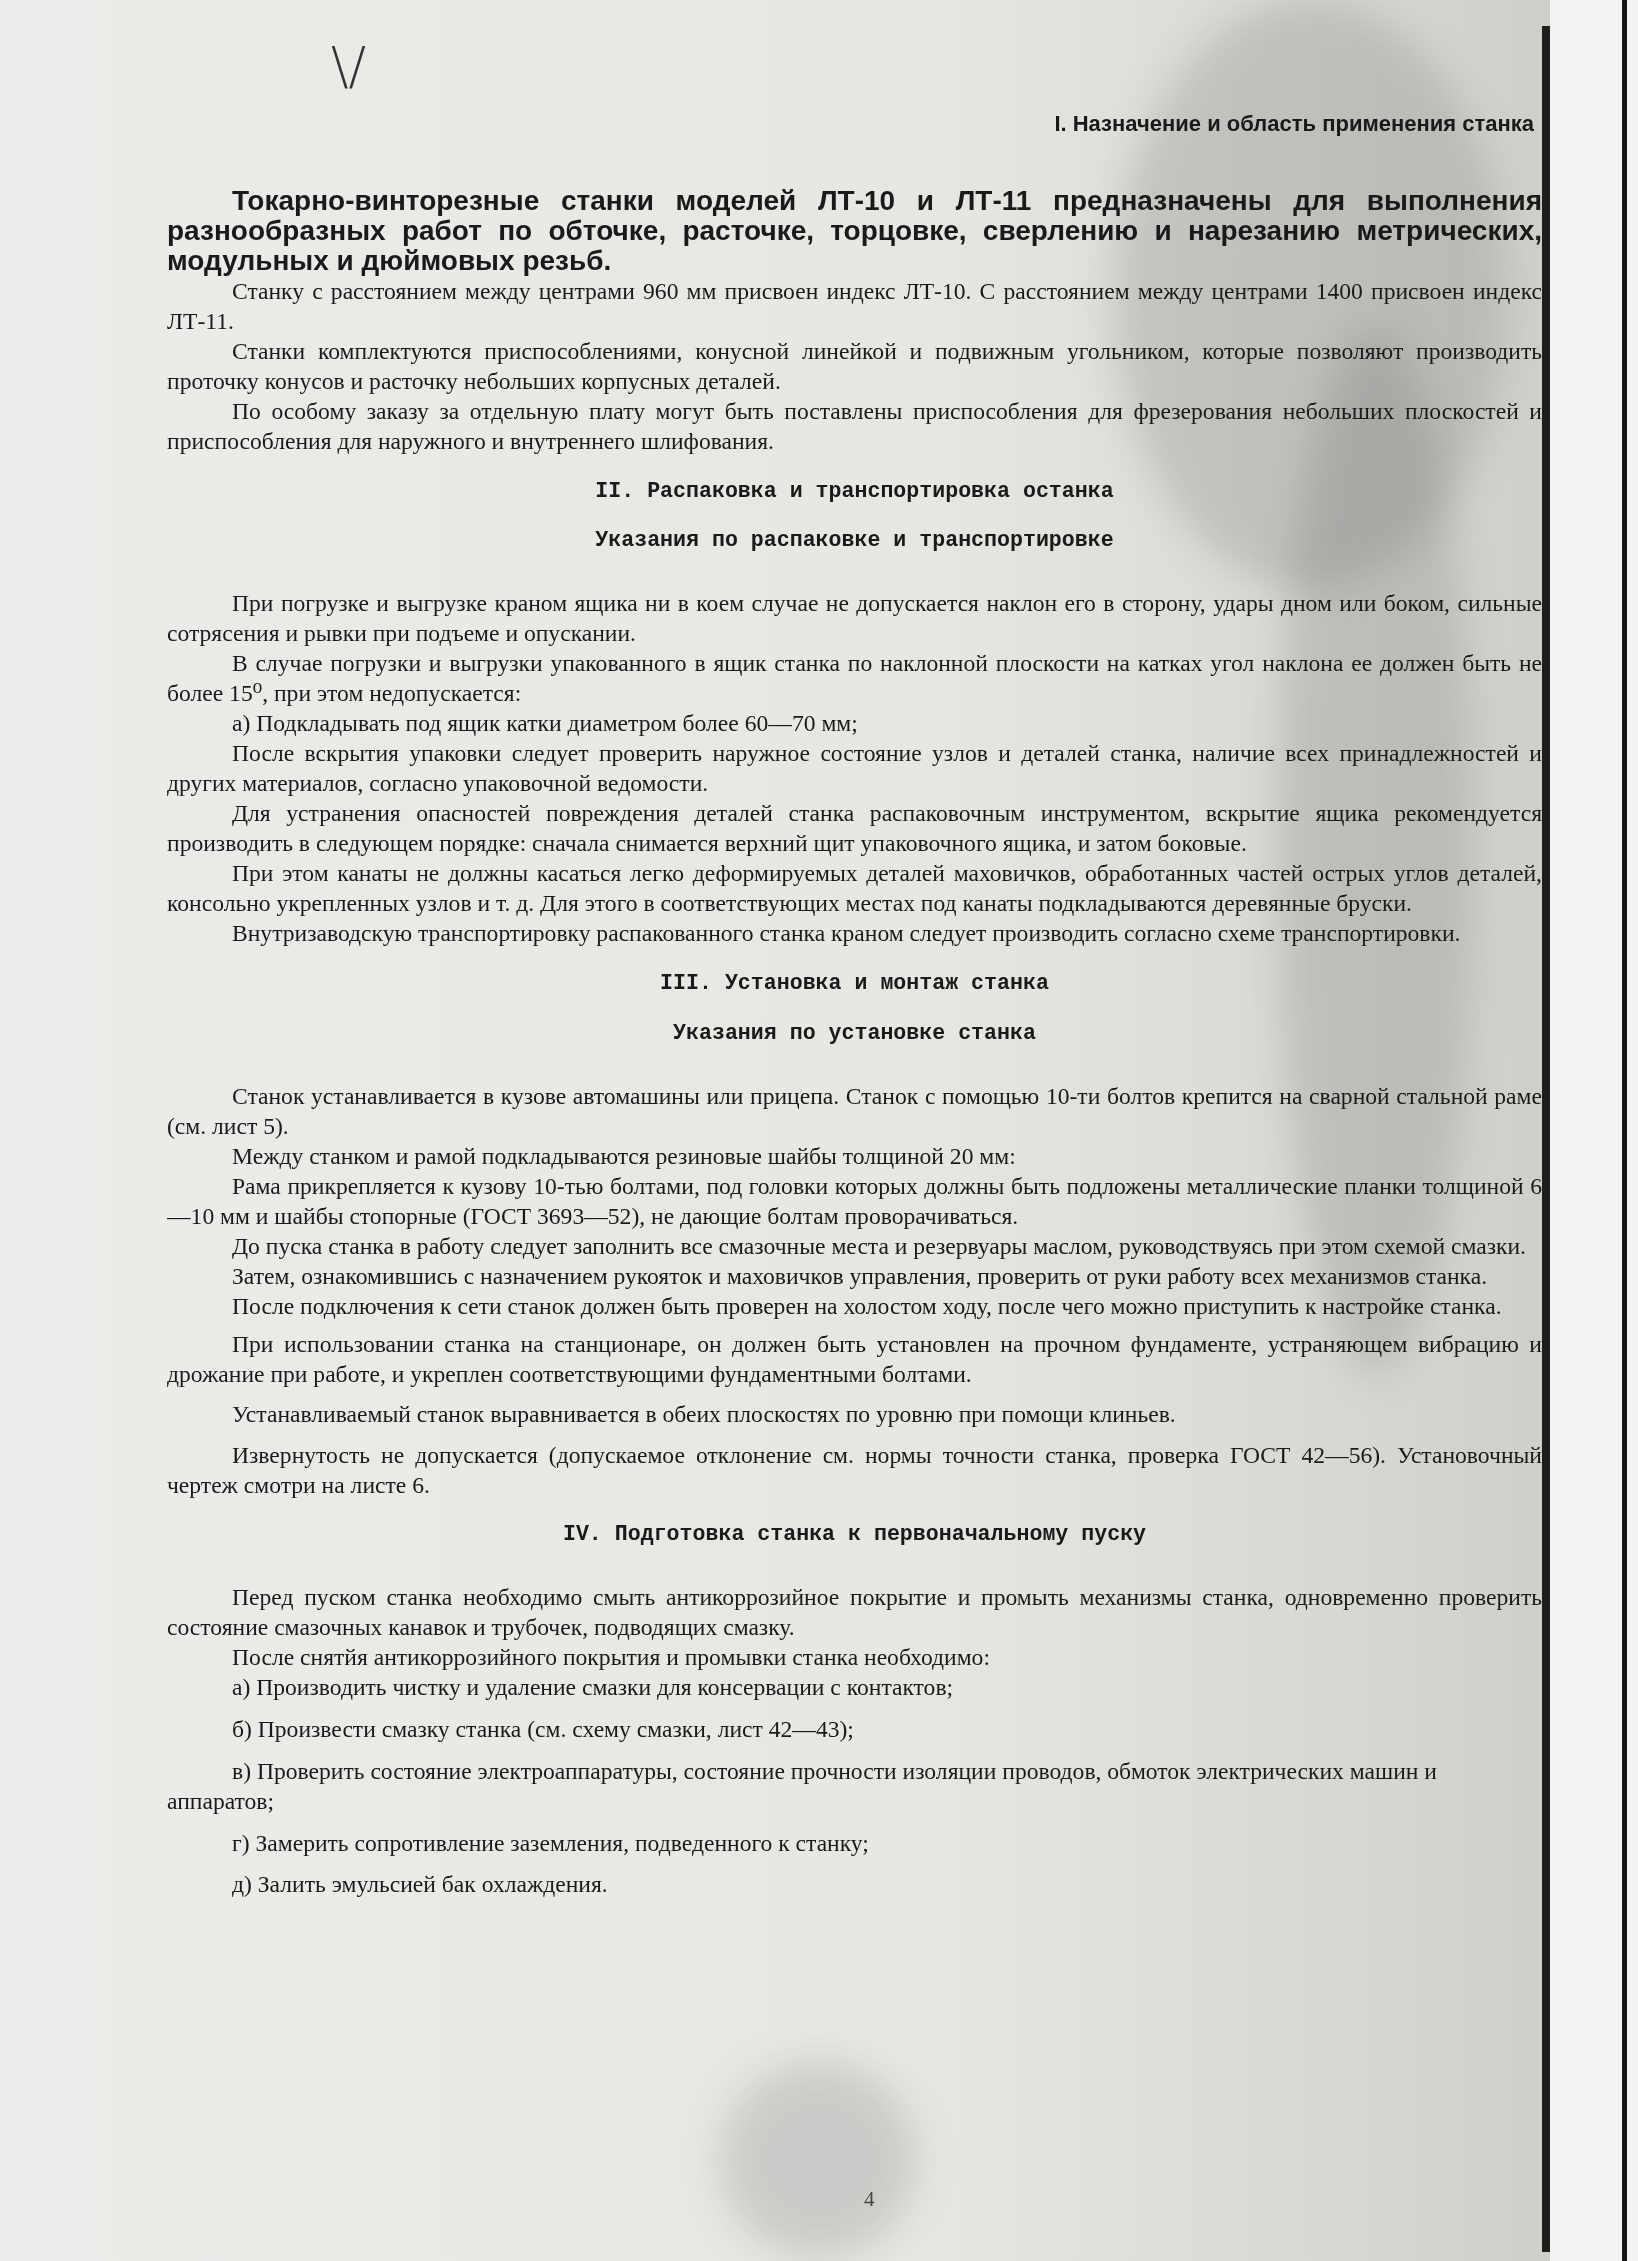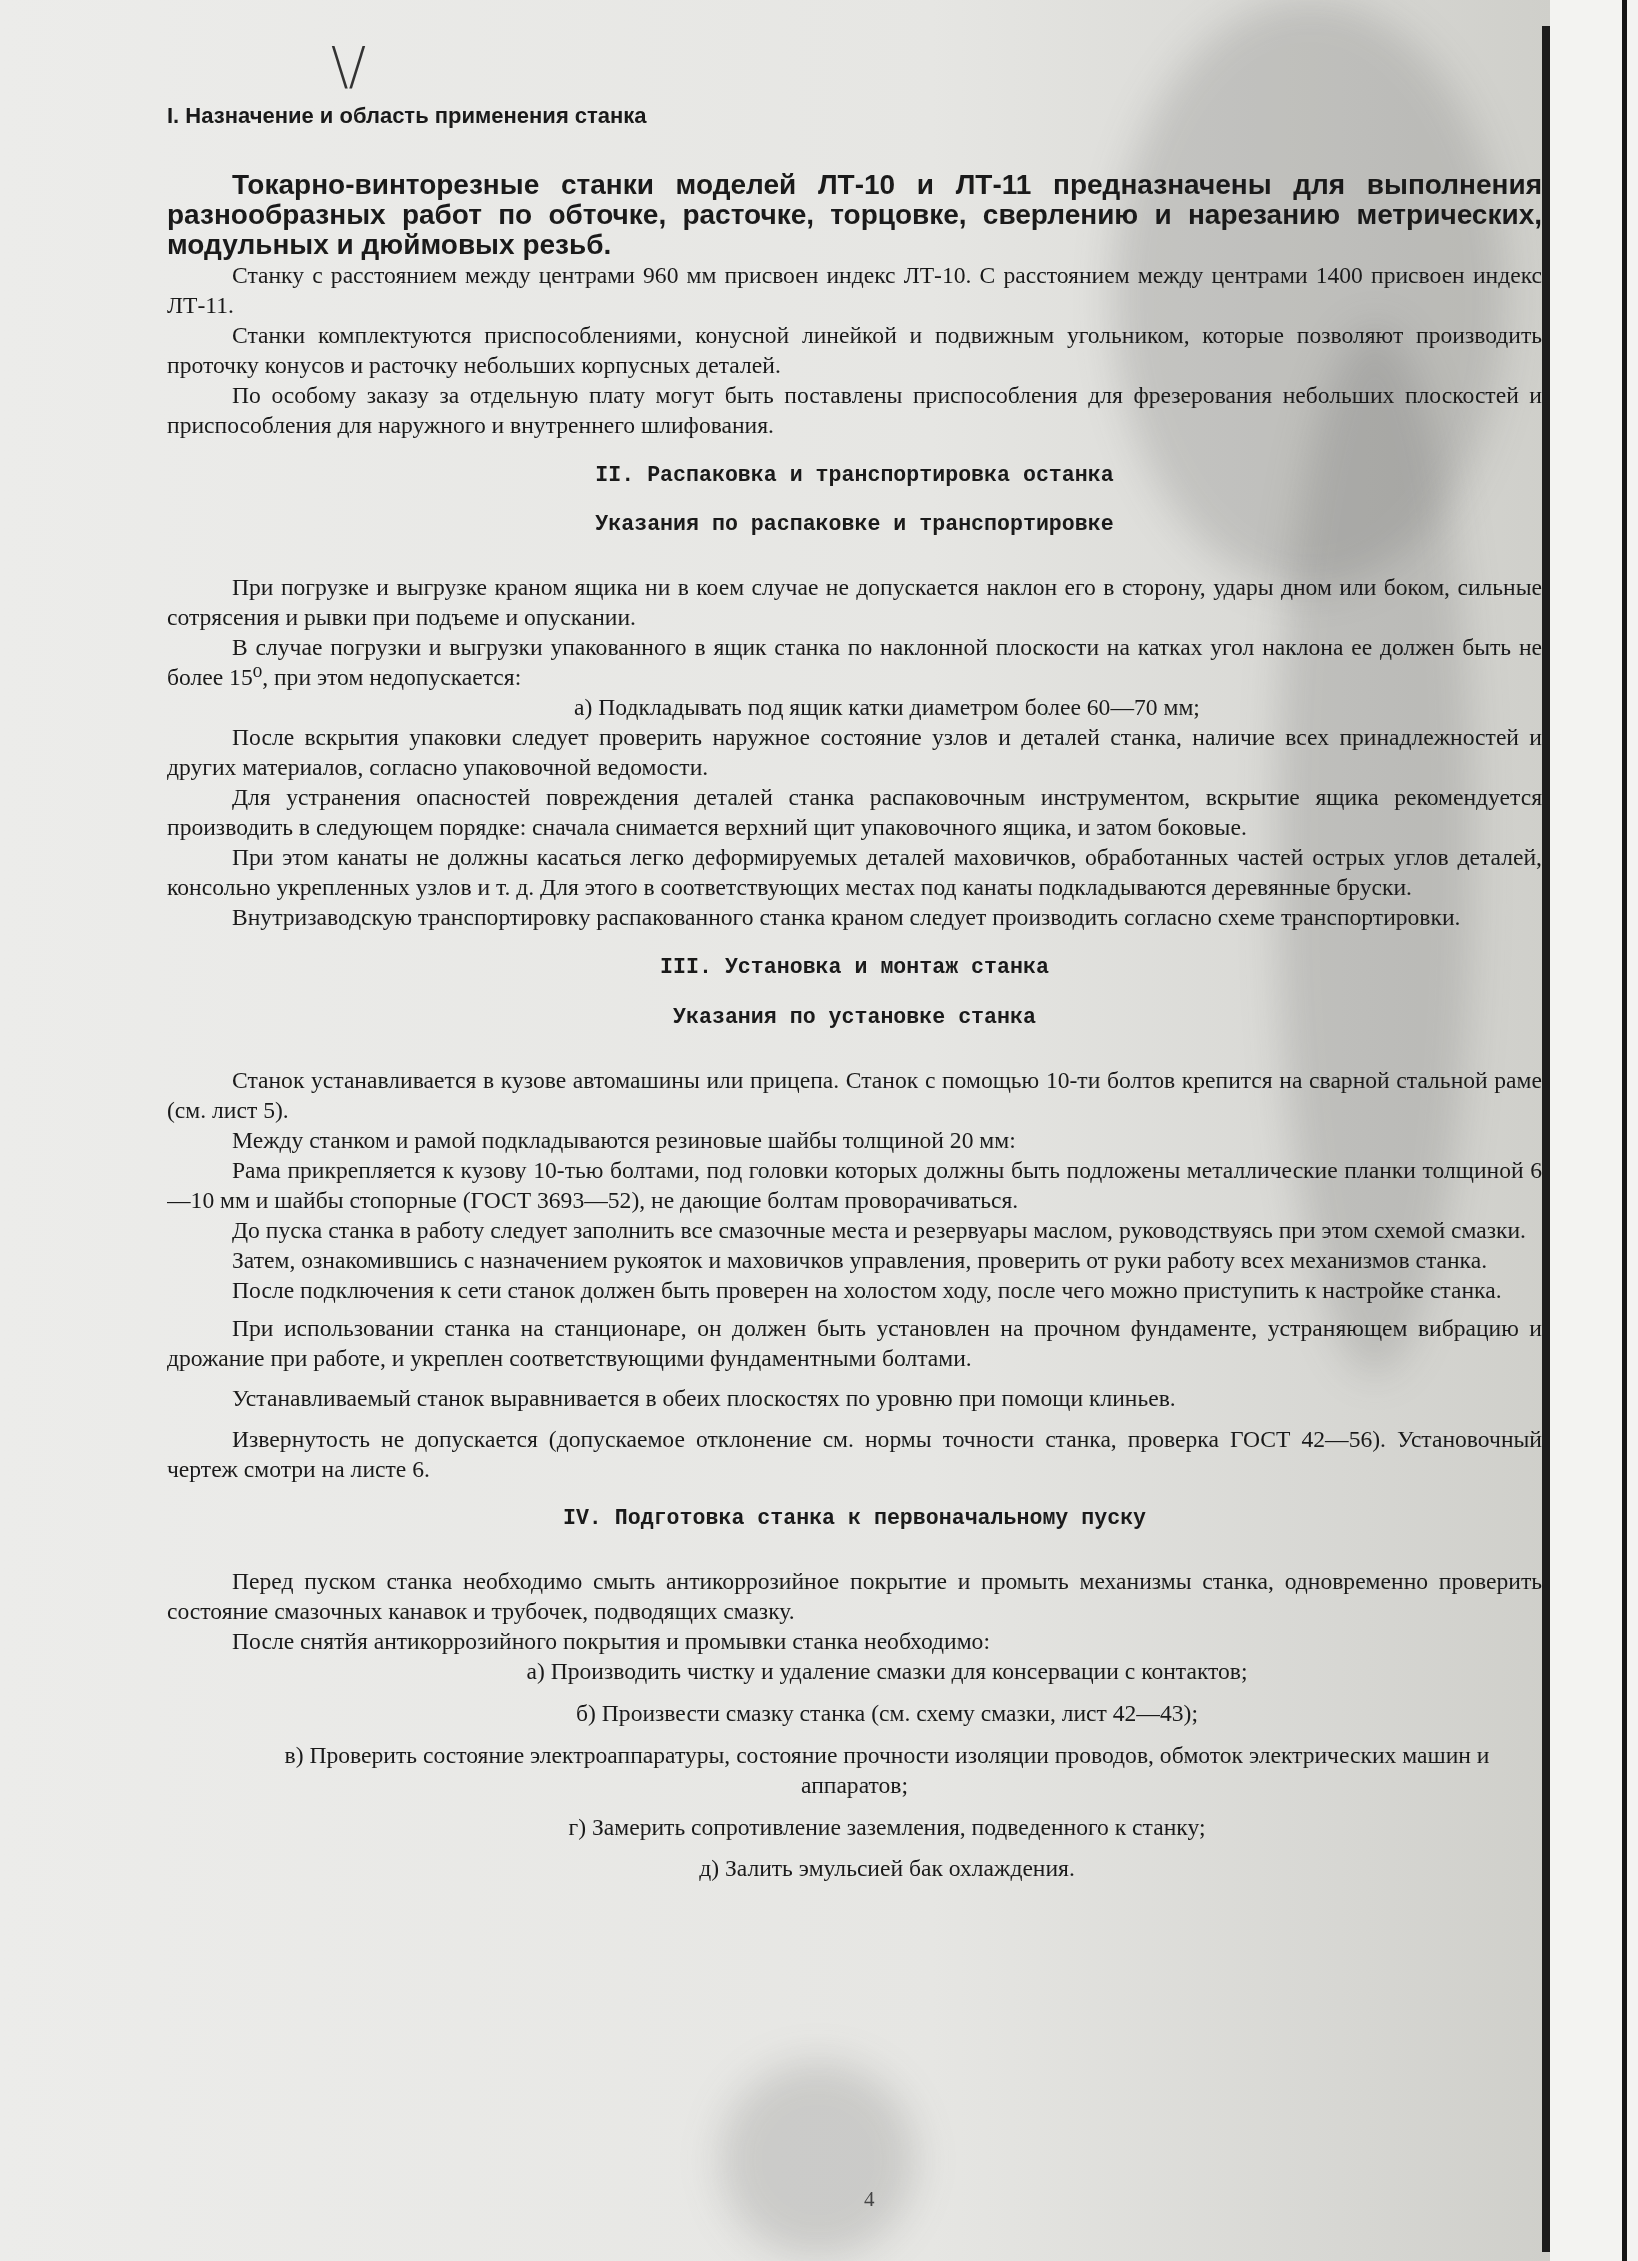--- a/index.html
+++ b/index.html
@@ -27,24 +27,24 @@
     background: #f3f3f1;
   }
   .edge-line {
     position: absolute; left: 1622px; top: 0; width: 5.2px; height: 2261px; background: #161616;
   }
   .content {
     position: absolute; left: 167px; top: 98px; width: 1375px;
     font-size: 23.6px; line-height: 30px; overflow: hidden; white-space: nowrap;
   }
   .mark { position: absolute; left: 331px; top: 36px; font-size: 52px; font-family: "DejaVu Sans", sans-serif; font-weight: 200; color:#333; }
-  .h1 { text-align: left; font-weight: bold; font-family: "Liberation Sans", sans-serif; font-size: 22px; margin: 0; }
+  .h1 { text-align: right; font-weight: bold; font-family: "Liberation Sans", sans-serif; font-size: 22px; margin: 8px; }
   .h2 { text-align: center; font-weight: bold; font-family: Liberation Mono, monospace; font-size: 21.6px; margin: 0; }
   .p { margin: 0; text-indent: 65px; white-space: normal; text-align: justify; }
-  .item { margin: 0; padding-left: 65px; white-space: normal; text-align: center; }
+  .item { margin: 0; padding-left: 65px; white-space: normal; }
   .bold-p { font-family: "Liberation Sans", sans-serif; font-weight: bold; font-size: 28px; }
   .pagenum { position:absolute; left:864px; top:2187px; font-size:21px; color:#444; }
 </style>
 </head>
 <body>
 
 <div class="page">
   <div class="smudge" style="left:1113px;top:0;width:393px;height:589px;"></div>
   <div class="smudge" style="left:1277px;top:327px;width:196px;height:1047px;"></div>
   <div class="smudge" style="left:720px;top:2062px;width:196px;height:196px;"></div>

